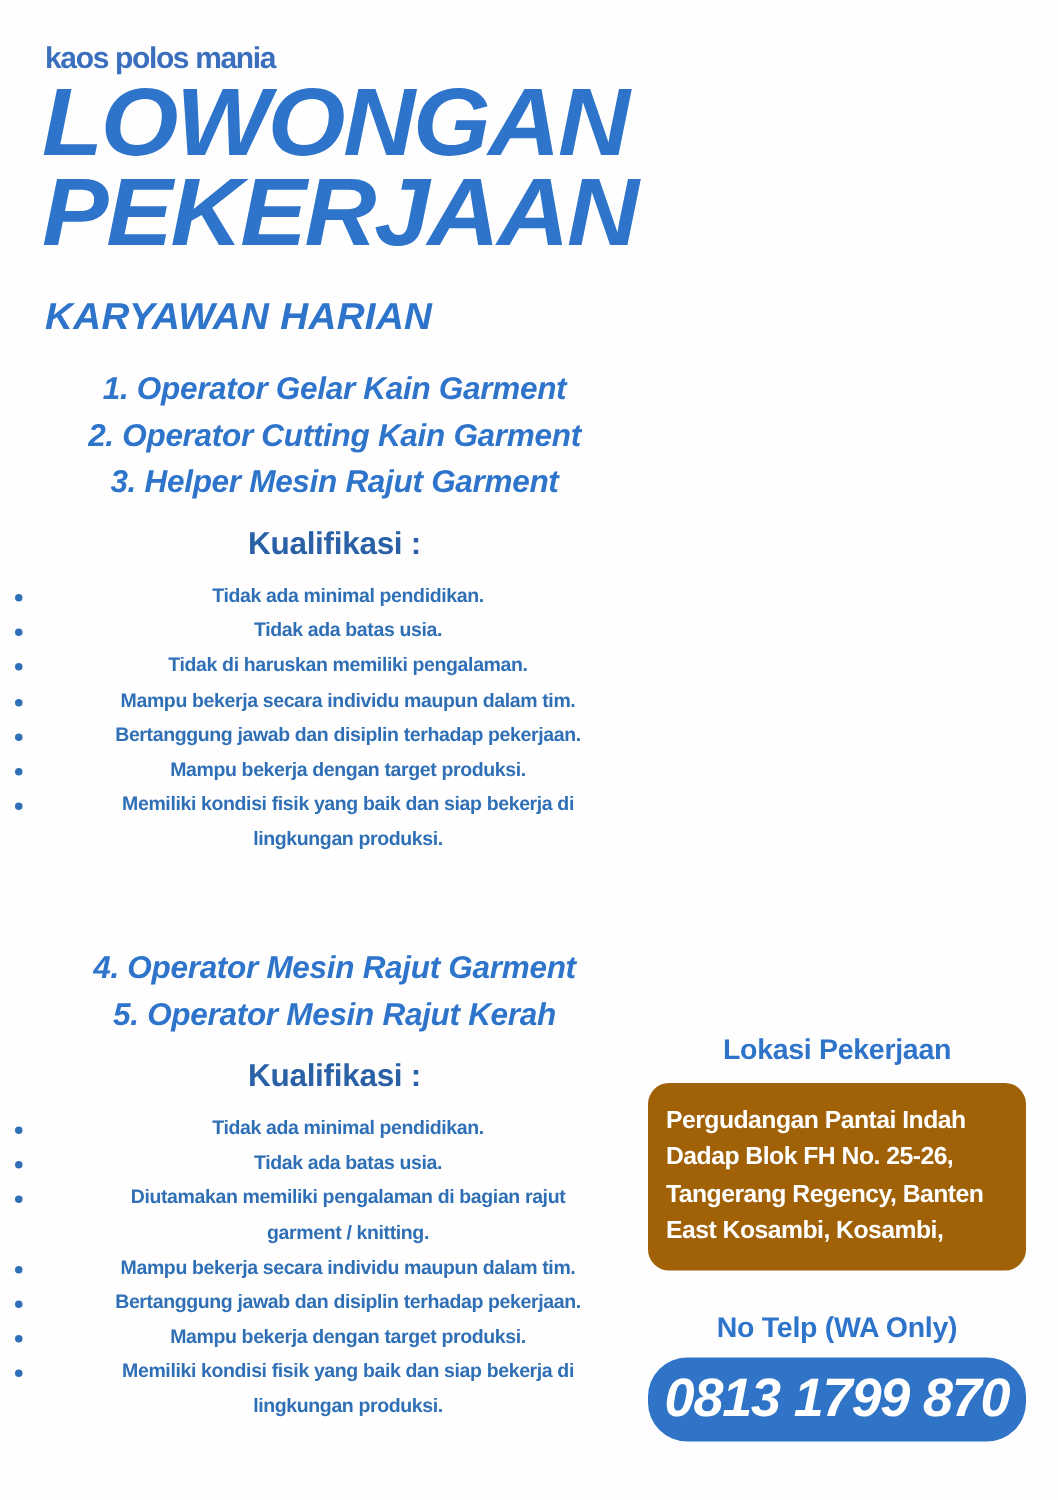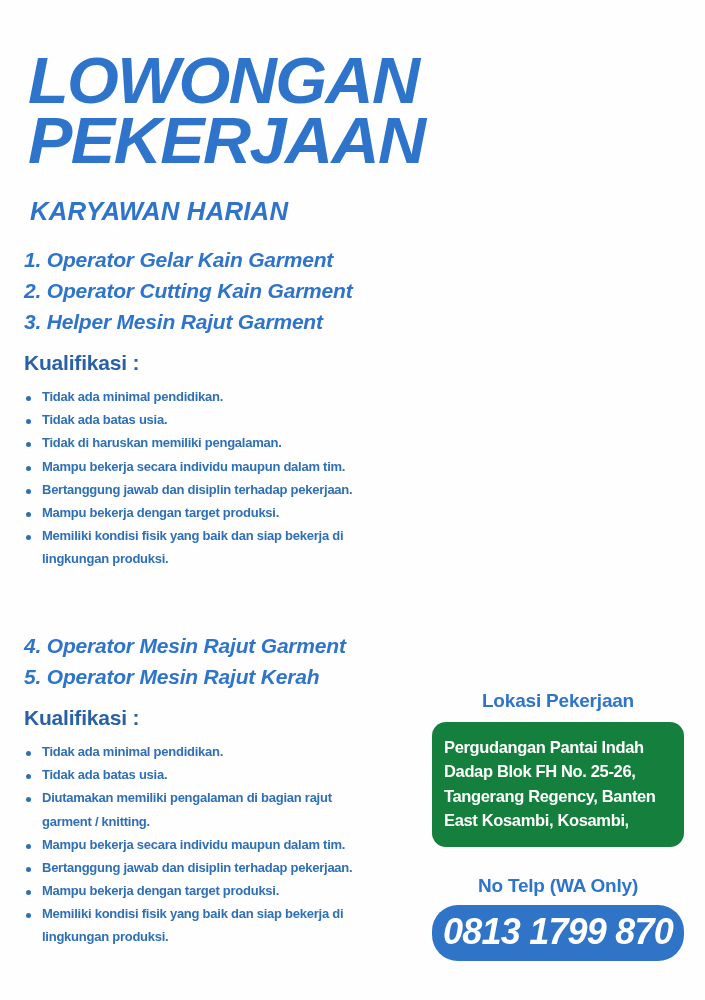--- a/index.html
+++ b/index.html
@@ -62,21 +62,21 @@
     font-weight: 700;
     font-style: italic;
     letter-spacing: 0.2px;
     color: #2e74cb;
     white-space: nowrap;
     transform: scaleX(1.03);
     transform-origin: left center;
   }
 
   
-  .group { position: absolute; left: 24px; width: 430px; }
+  .group { position: absolute; left: 8px; width: 430px; text-align: center; }
   .group-a { top: 244px; }
   .group-b { top: 630px; }
 
   .job-item {
     font-size: 21px;
     font-style: italic;
     font-weight: 700;
     letter-spacing: -0.2px;
     color: #2e74cb;
     line-height: 1.48;
@@ -127,21 +127,21 @@
     text-align: center;
   }
   .side-heading {
     font-size: 19px;
     font-weight: 700;
     letter-spacing: -0.2px;
     color: #2e74cb;
     margin: 0 0 10px 0;
   }
   .location-box {
-    background: #15803d;
+    background: #a16207;
     border-radius: 14px;
     padding: 13px 12px 14px 12px;
     text-align: left;
   }
   .location-box .loc-line {
     display: block;
     color: #ffffff;
     font-size: 16.5px;
     font-weight: 700;
     letter-spacing: -0.35px;
@@ -170,20 +170,21 @@
     line-height: 1.12;
     white-space: nowrap;
     display: block;
   }
 </style>
 </head>
 <body>
 
 <div class="poster">
 
+  <div class="brand">kaos polos mania</div>
 
   <div class="headline">
     <div class="headline-line">LOWONGAN</div>
     <div class="headline-line">PEKERJAAN</div>
   </div>
   <div class="subheadline">KARYAWAN HARIAN</div>
 
   <div class="group group-a">
     <div class="job-item">1. Operator Gelar Kain Garment</div>
     <div class="job-item">2. Operator Cutting Kain Garment</div>

